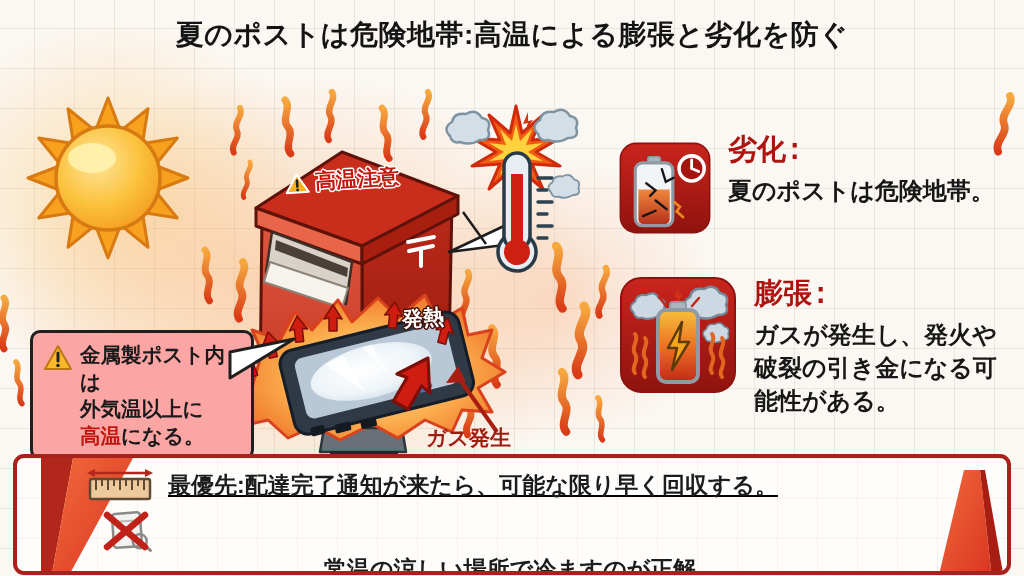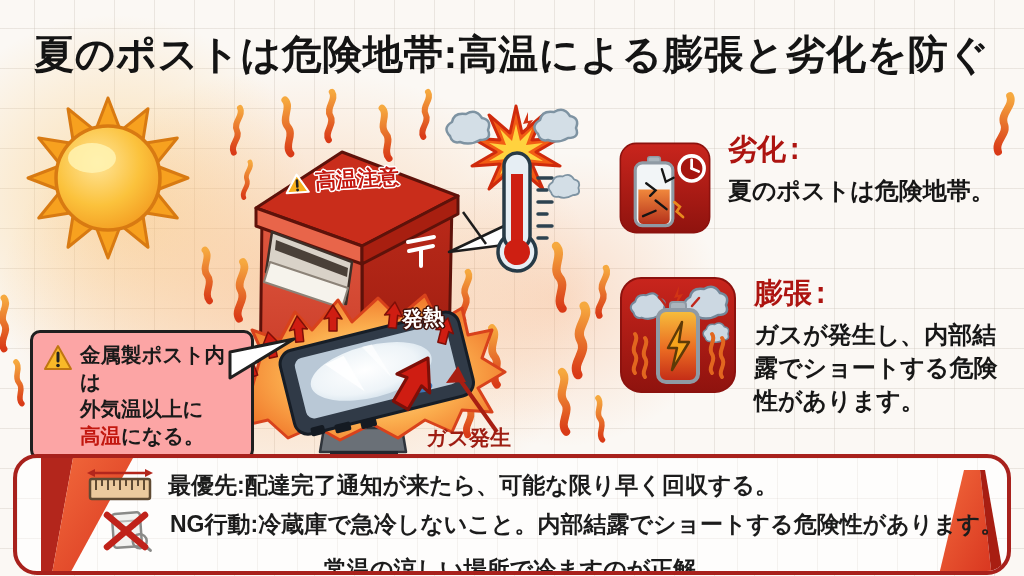--- a/index.html
+++ b/index.html
@@ -12,46 +12,46 @@
       linear-gradient(90deg, rgba(196,186,176,.30) 1.5px, transparent 1.5px);
     background-size:40px 40px;background-position:-6px -12px;
   }
   .glow{position:absolute;inset:0;z-index:0;pointer-events:none;
     background:
       radial-gradient(ellipse 430px 330px at 300px 300px, rgba(247,160,85,.45), rgba(247,160,85,0) 70%),
       radial-gradient(ellipse 270px 250px at 115px 195px, rgba(250,200,120,.55), rgba(250,200,120,0) 72%),
       radial-gradient(ellipse 230px 210px at 560px 300px, rgba(244,135,64,.25), rgba(244,135,64,0) 70%);
   }
   .title{position:absolute;left:0;right:0;top:16px;z-index:5;text-align:center;
-    font-size:40px;font-weight:800;letter-spacing:.5px;color:#141414;margin:11px;}
+    font-size:28px;font-weight:800;letter-spacing:.5px;color:#141414;margin:0;}
   svg.scene{position:absolute;left:0;top:0;z-index:1;}
   .overlay{position:absolute;z-index:3;}
   .hot-label{left:284px;top:166px;display:flex;align-items:center;gap:5px;transform:rotate(-4deg);}
   .hot-label span{font-size:21px;font-weight:800;color:#c3170f;
     text-shadow:-1.5px 0 #fff,1.5px 0 #fff,0 -1.5px #fff,0 1.5px #fff,-1px -1px #fff,1px 1px #fff,-1px 1px #fff,1px -1px #fff;}
   .heat-label{left:402px;top:304px;font-size:21px;font-weight:800;color:#fff;transform:rotate(-4deg);
     text-shadow:-1.5px 0 #43110a,1.5px 0 #43110a,0 -1.5px #43110a,0 1.5px #43110a,-1px -1px #43110a,1px 1px #43110a,-1px 1px #43110a,1px -1px #43110a;}
   .gas-label{left:426px;top:424px;font-size:21px;font-weight:800;color:#9e1d12;}
   .bubble{left:30px;top:330px;width:198px;background:#fca5a5;border:3px solid #1f1f1f;border-radius:10px;
     padding:8px 10px;display:flex;gap:7px;align-items:flex-start;z-index:4;}
   .bubble .txt{font-size:20.5px;font-weight:800;color:#1a1a1a;line-height:1.32;}
   .bubble .hl{color:#c2170f;}
   .bubble-tail{left:228px;top:336px;z-index:4;}
   .effects{position:absolute;left:618px;top:128px;width:400px;z-index:3;}
   .effect-row{display:flex;gap:16px;align-items:flex-start;}
   .effect-row + .effect-row{margin-top:24px;}
   .effect-text{padding-top:6px;}
   .effect-label{font-size:29px;font-weight:800;color:#ad1410;line-height:1.25;font-family:Liberation Mono, monospace;}
   .effect-body{font-size:24px;font-weight:800;color:#171717;line-height:1.38;width:258px;margin-top:4px;}
   .banner{position:absolute;left:13px;right:13px;top:454px;bottom:1px;z-index:6;background:#fefdfc;
-    border:4px solid #a8211c;border-radius:24px;overflow:hidden;
+    border:4px solid #a8211c;border-radius:11px;overflow:hidden;
     background-image:
       linear-gradient(rgba(196,186,176,.16) 1.5px, transparent 1.5px),
       linear-gradient(90deg, rgba(196,186,176,.16) 1.5px, transparent 1.5px);
-    background-size:40px 40px;}
+    background-size:40px 40px;text-decoration:underline;}
   .ribbons{position:absolute;inset:0;pointer-events:none;}
   .banner-rows{position:relative;padding-top:8px;}
   .b-row{display:flex;align-items:center;gap:13px;font-size:23px;font-weight:800;color:#1c1c1c;}
   .b-row.r1{padding-left:68px;}
   .b-row.r2{padding-left:82px;margin-top:5px;align-items:flex-start;}
   .b-indent{padding-left:307px;font-size:23px;font-weight:800;color:#1c1c1c;margin-top:1px;}
 </style>
 </head>
 <body>
 
@@ -305,21 +305,21 @@
       </g>
       <g stroke="#e2661f" stroke-width="4" stroke-linecap="round" fill="none">
         <path d="M17,62 c5,6 -5,13 0,20 c5,7 -5,13 0,19"></path>
         <path d="M27,66 c5,6 -5,13 0,20 c5,7 -5,13 0,19"></path>
         <path d="M94,62 c5,6 -5,13 0,20 c5,7 -5,13 0,19"></path>
         <path d="M104,66 c5,6 -5,13 0,20 c5,7 -5,13 0,19"></path>
       </g>
     </svg>
     <div class="effect-text">
       <div class="effect-label">膨張:</div>
-      <div class="effect-body">ガスが発生し、内部結露でショートする危険性があります。</div>
+      <div class="effect-body">ガスが発生し、発火や破裂の引き金になる可能性がある。</div>
     </div>
   </div>
 </div>
 
 <div class="banner">
   <svg class="ribbons" width="998" height="121" viewBox="0 0 998 121" preserveAspectRatio="none">
     <defs>
       <linearGradient id="ribL" x1="0" y1="0" x2="1" y2="1">
         <stop offset="0" stop-color="#f26a3c"></stop>
           <stop offset="1" stop-color="#d8351f"></stop>
@@ -365,17 +365,16 @@
               <line x1="19" y1="24" x2="33" y2="24"></line>
             </g>
           <circle cx="40" cy="33" r="7" fill="none" stroke="#8a8a88" stroke-width="2.5"></circle>
           <line x1="45" y1="38" x2="50" y2="43" stroke="#8a8a88" stroke-width="3" stroke-linecap="round"></line>
         </g>
         <g stroke="#c0221a" stroke-width="6.5" stroke-linecap="round">
           <line x1="8" y1="6" x2="46" y2="38"></line>
             <line x1="46" y1="6" x2="8" y2="38"></line>
         </g>
       </svg>
-      <span>NG行動:冷蔵庫で急冷しないこと。内部結露でショートする危険性があります。</span>
     </div>
     <div class="b-indent">常温の涼しい場所で冷ますのが正解。</div>
   </div>
 </div>
 
 </body></html>

